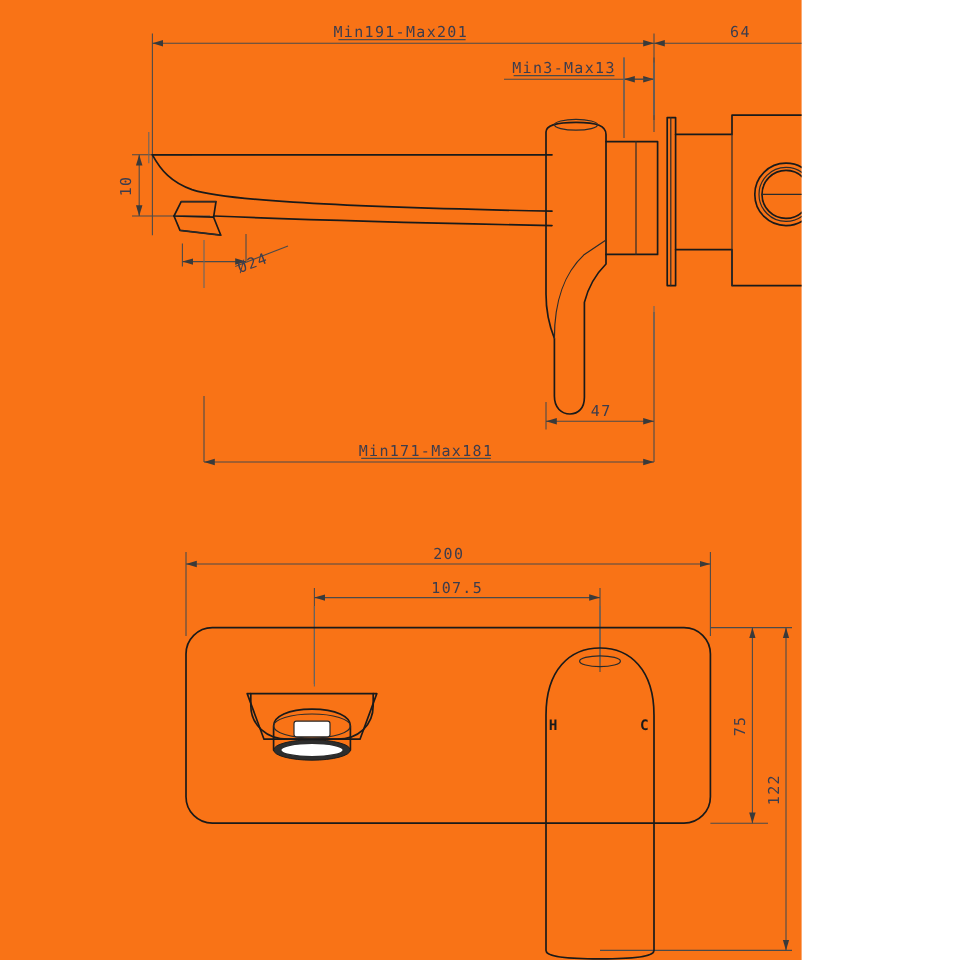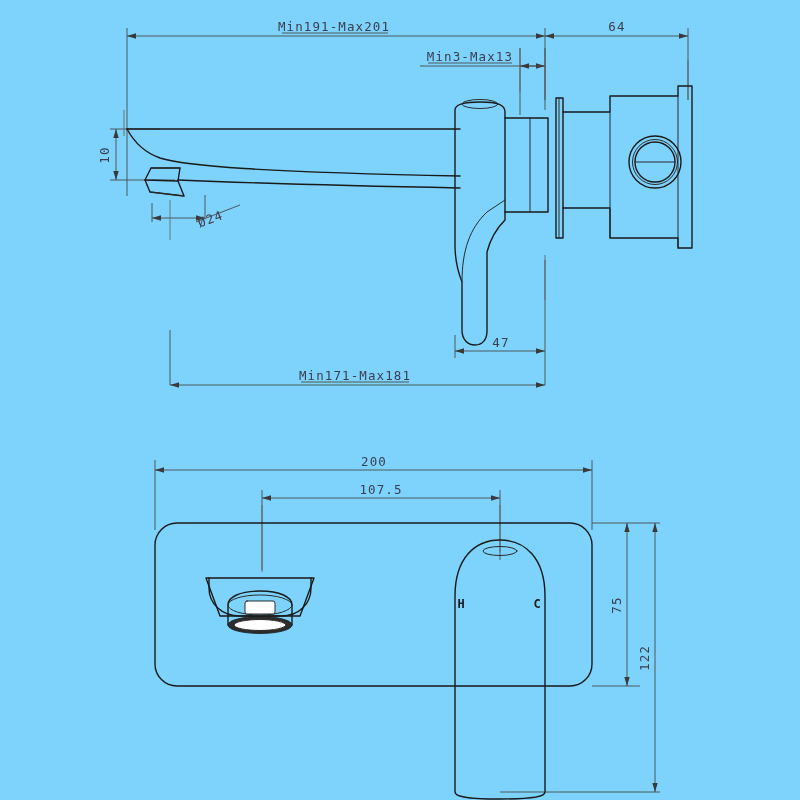--- a/index.html
+++ b/index.html
@@ -6,23 +6,23 @@
   html, body {
     margin: 0;
     padding: 0;
     background: #ffffff;
   }
   body {
     font-family: "DejaVu Sans Mono", "Liberation Mono", monospace;
   }
   #sheet {
     position: relative;
-    width: 800px;
+    width: 668px;
     height: 800px;
-    background: #7dd3fc;
+    background: #f97316;
     overflow: hidden;
   }
   #sheet svg {
     position: absolute;
     left: 0;
     top: 0;
     display: block;
   }
   .obj {
     fill: none;

